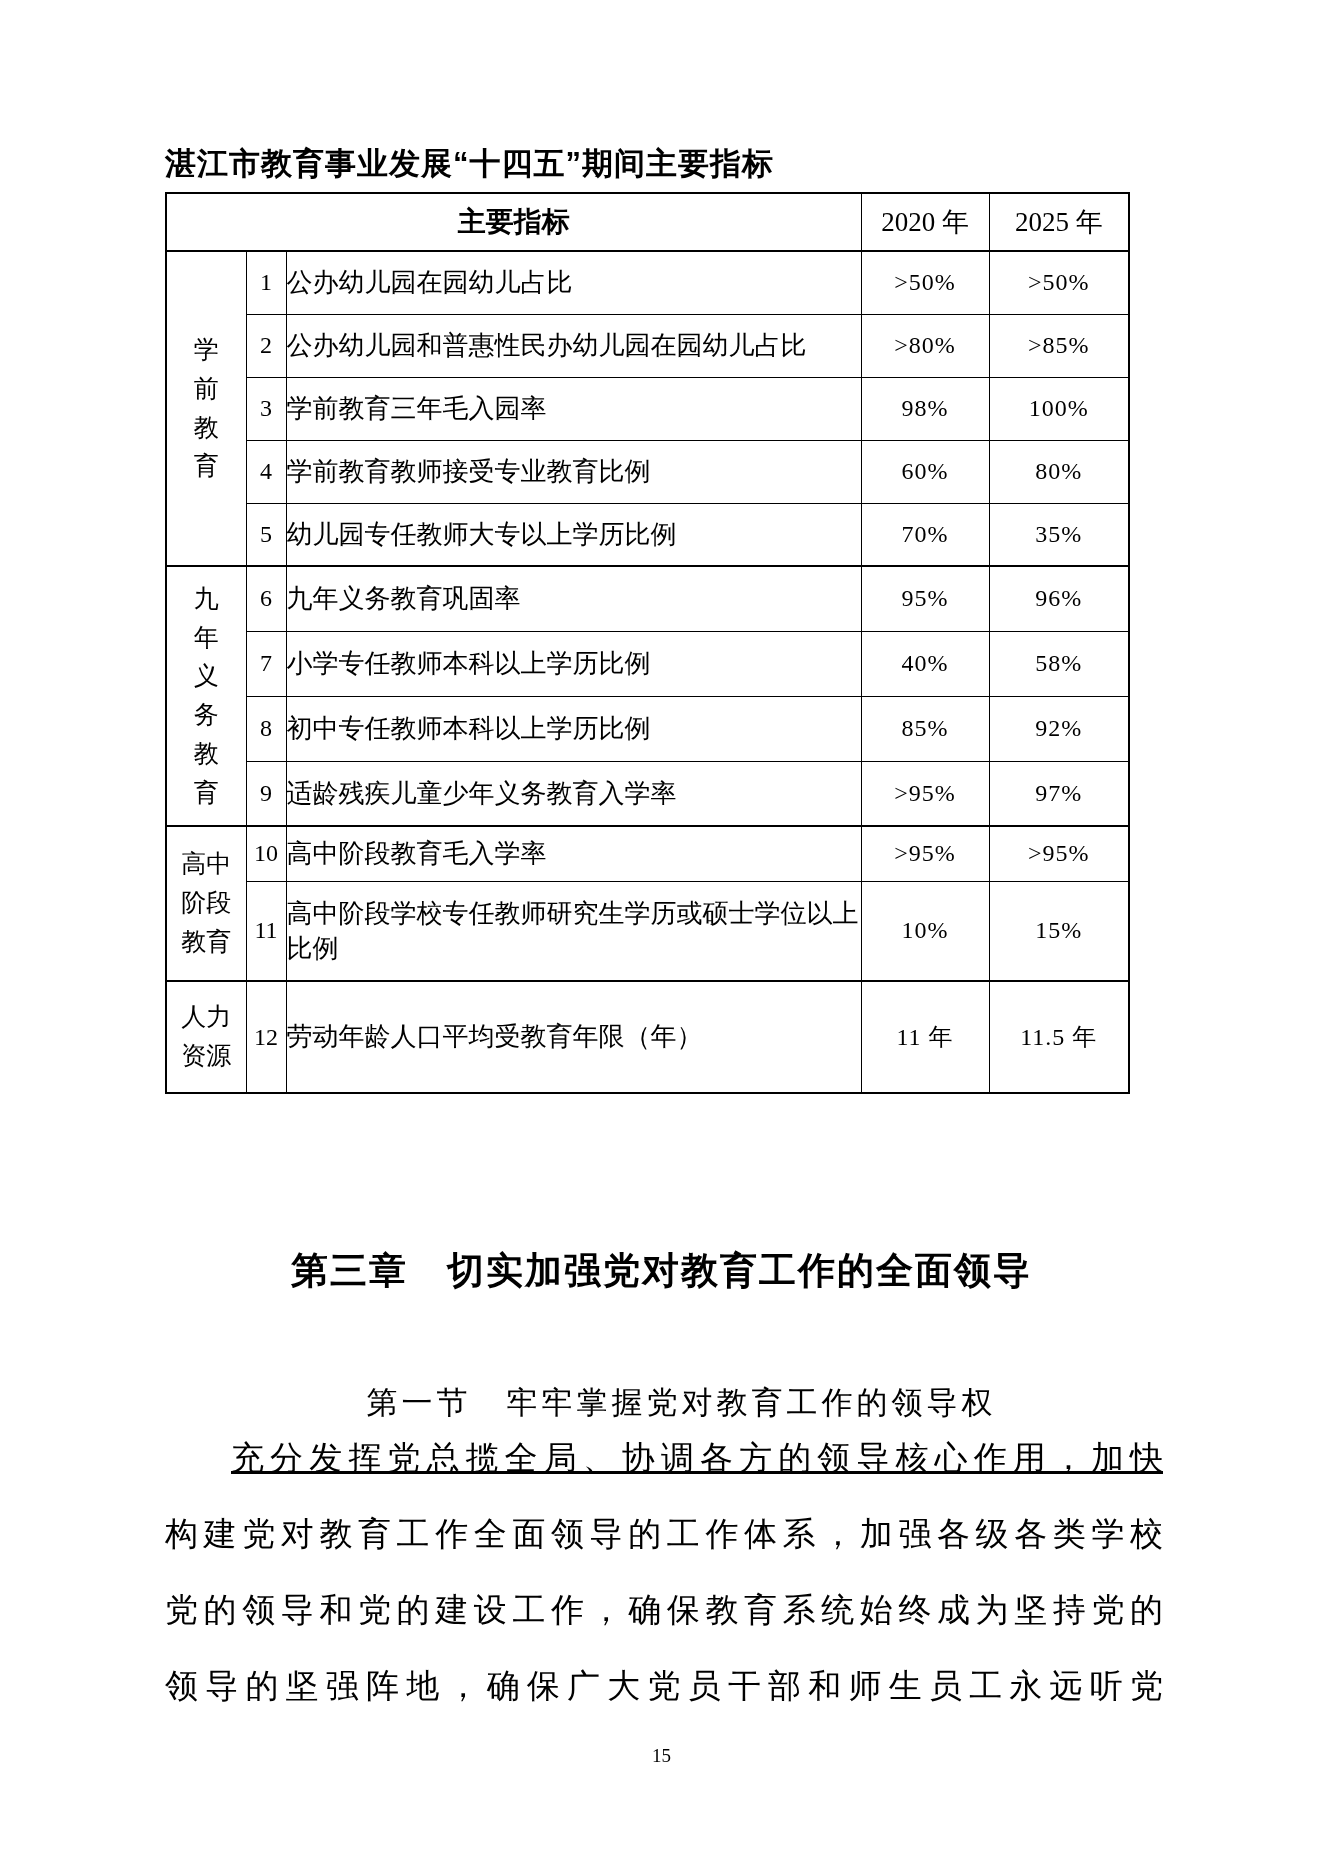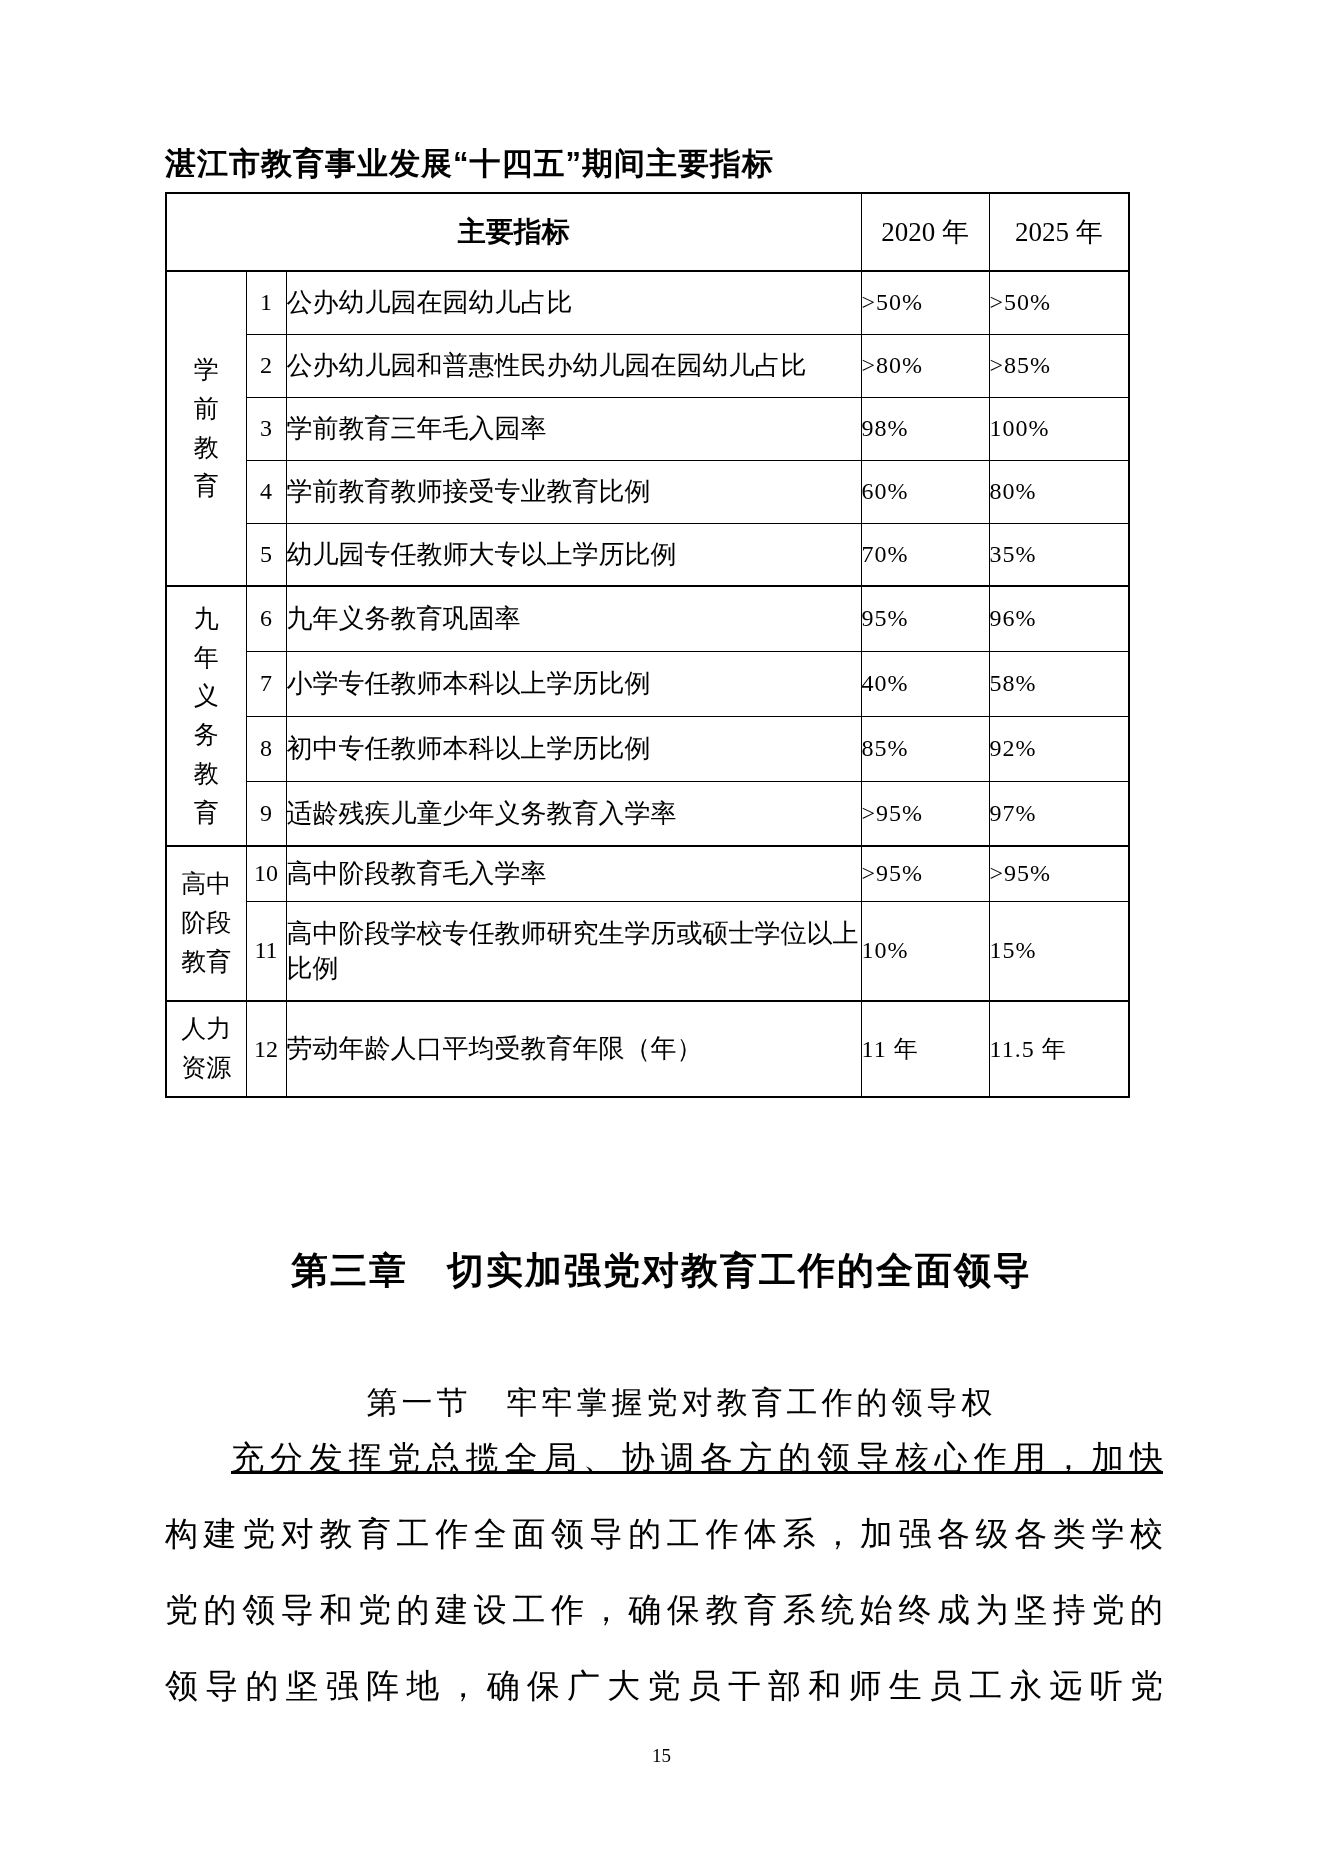--- a/index.html
+++ b/index.html
@@ -34,21 +34,21 @@
     width: 963px;
     border-collapse: collapse;
     table-layout: fixed;
     border: 2.5px solid #000;
   }
   table.indicators th, table.indicators td {
     border: 1.2px solid #000;
     padding: 0;
     overflow: hidden;
   }
-  table.indicators thead tr { height: 78px; }
+  table.indicators thead tr { height: 58px; }
   th.h-main {
     font-family: "Liberation Sans", sans-serif;
     font-weight: 700;
     font-size: 28px;
     text-align: center;
   }
   th.h-year {
     font-family: "Liberation Serif", serif;
     font-weight: 400;
     font-size: 27px;
@@ -64,29 +64,29 @@
     text-align: center;
     font-size: 24px;
   }
   td.ind-cell {
     text-align: left;
     font-size: 26px;
     padding: 4px 8px 4px 8px;
     line-height: 1.35;
   }
   td.val-cell {
-    text-align: left;
+    text-align: center;
     font-size: 24px;
     letter-spacing: 1px;
   }
   tr.r-default { height: 63px; }
   tr.r6, tr.r7, tr.r8, tr.r9 { height: 65px; }
   tr.r10 { height: 55px; }
   tr.r11 { height: 100px; padding-left: 43px; }
-  tr.r12 { height: 96px; border-radius: 17px; }
+  tr.r12 { height: 112px; border-radius: 17px; }
   tr.group-start td { border-top-width: 2px; }
 
   
   .chapter-heading {
     position: absolute;
     top: 1246px; left: 0; width: 1323px;
     text-align: center;
     font-family: "Liberation Sans", sans-serif;
     font-weight: 700;
     font-size: 37px;

